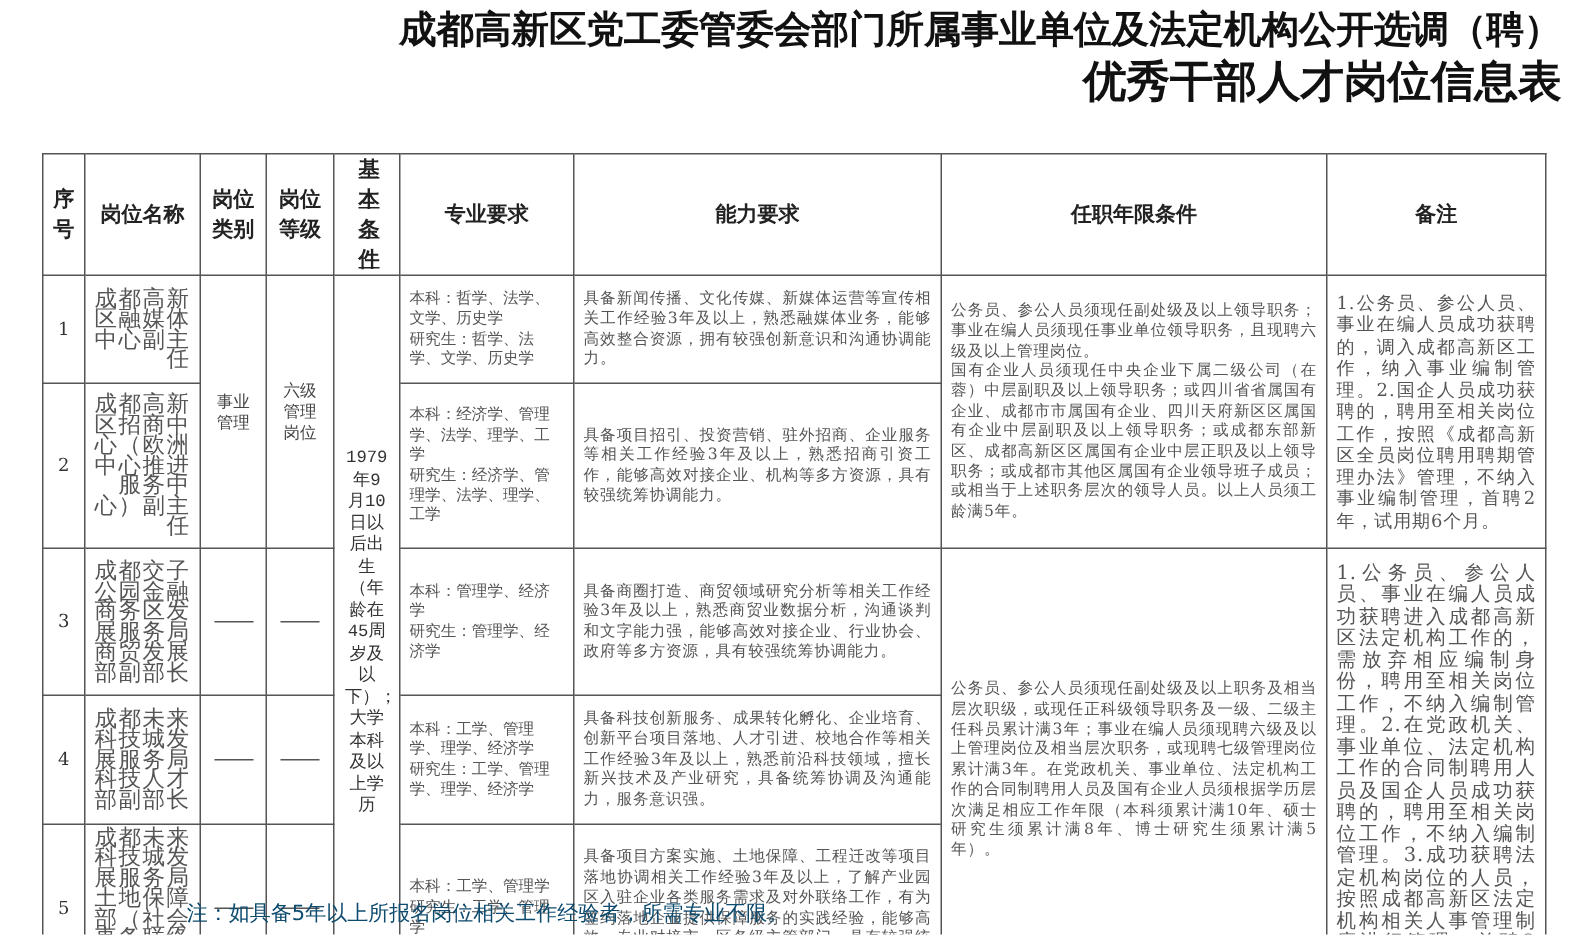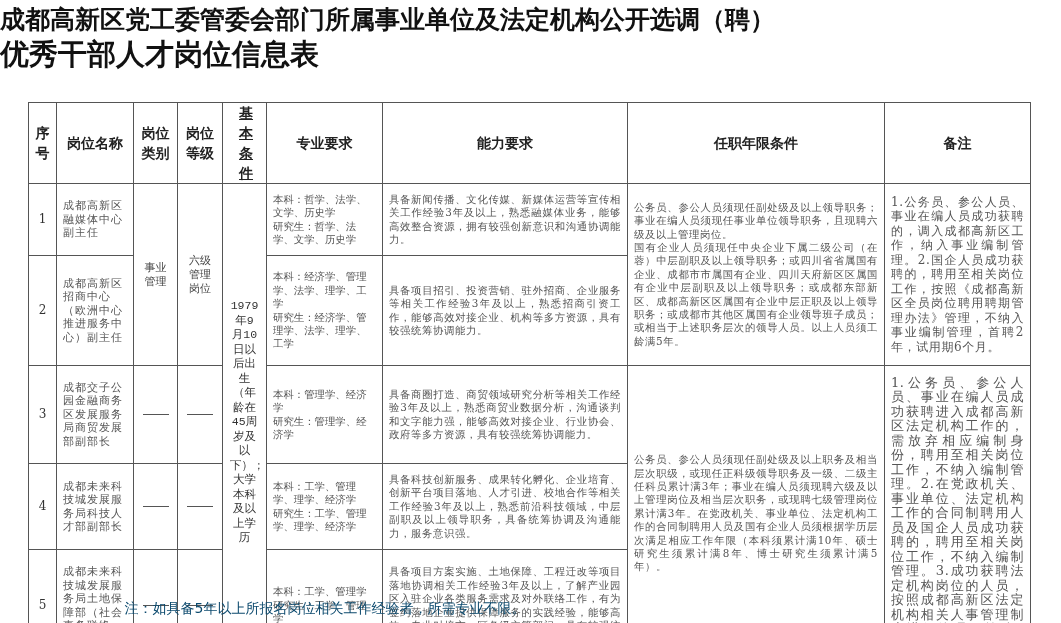--- a/index.html
+++ b/index.html
@@ -1,26 +1,26 @@
 <!DOCTYPE html>
 <html><head>
 <meta charset="utf-8">
 <style>
   html, body { margin: 0; padding: 0; background: #ffffff; }
   body { width: 1061px; height: 623px; position: relative; overflow: hidden; font-family: "DejaVu Serif", "Liberation Serif", serif; color: #222; }
-  .title { position: absolute; left: 0; width: 1041px; text-align: left; font-family: "DejaVu Sans", "Liberation Sans", sans-serif; font-weight: bold; color: #111; letter-spacing: 0px; }
+  .title { position: absolute; left: 0; width: 1041px; text-align: right; font-family: "DejaVu Sans", "Liberation Sans", sans-serif; font-weight: bold; color: #111; letter-spacing: 0px; }
   .title.l1 { top: 4px; font-size: 25px; line-height: 32px; }
   .title.l2 { top: 38px; font-size: 29px; line-height: 32px; }
   table { position: absolute; left: 28px; top: 74px; border-collapse: collapse; table-layout: fixed; width: 1002px; margin-top: 28px; }
   td, th { border: 1px solid #555; padding: 0 6px; vertical-align: middle; overflow: hidden; }
   th { font-family: "DejaVu Sans", "Liberation Sans", sans-serif; font-weight: bold; font-size: 14px; line-height: 20px; color: #222; text-align: center; height: 45px; }
   td { font-size: 10.4px; line-height: 13.4px; color: #555; }
   td.c { text-align: center; }
   td.num { text-align: center; font-size: 12px; color: #333; }
-  td.name { text-align: left; font-size: 11px; line-height: 13.5px; letter-spacing: 1px; }
+  td.name { text-align: right; font-size: 15px; line-height: 13.5px; letter-spacing: 1px; }
   td.vert { text-align: center; font-size: 11px; line-height: 14px; color: #444; word-break: break-all; padding: 0 6px; }
   td.basic { text-align: center; font-size: 11.5px; line-height: 14.5px; color: #333; padding: 0 7px; word-break: break-all; font-family: Liberation Mono, monospace; }
   td.just { text-align: justify; letter-spacing: 0.6px; }
   .dash { display: inline-block; width: 26px; border-top: 1px solid #555; vertical-align: middle; }
   .note { position: absolute; left: 0; width: 650px; top: 600px; text-align: center; font-family: "DejaVu Sans", "Liberation Sans", sans-serif; font-size: 14px; color: #0c4a6e; }
   .pl { white-space: pre-line; }
 </style>
 </head>
 <body>
 
@@ -84,21 +84,21 @@
       <td class="just" rowspan="3">公务员、参公人员须现任副处级及以上职务及相当层次职级，或现任正科级领导职务及一级、二级主任科员累计满3年；事业在编人员须现聘六级及以上管理岗位及相当层次职务，或现聘七级管理岗位累计满3年。在党政机关、事业单位、法定机构工作的合同制聘用人员及国有企业人员须根据学历层次满足相应工作年限（本科须累计满10年、硕士研究生须累计满8年、博士研究生须累计满5年）。</td>
       <td class="just" rowspan="3" style="font-size:13px;line-height:14.5px;">1.公务员、参公人员、事业在编人员成功获聘进入成都高新区法定机构工作的，需放弃相应编制身份，聘用至相关岗位工作，不纳入编制管理。2.在党政机关、事业单位、法定机构工作的合同制聘用人员及国企人员成功获聘的，聘用至相关岗位工作，不纳入编制管理。3.成功获聘法定机构岗位的人员，按照成都高新区法定机构相关人事管理制度进行管理，首聘2年，试用期6个月。</td>
     </tr>
     <tr style="height:86px;">
       <td class="num">4</td>
       <td class="name">成都未来科技城发展服务局科技人才部副部长</td>
       <td class="c"><span class="dash"></span></td>
       <td class="c"><span class="dash"></span></td>
       <td class="pl">本科：工学、管理学、理学、经济学
 研究生：工学、管理学、理学、经济学</td>
-      <td class="just">具备科技创新服务、成果转化孵化、企业培育、创新平台项目落地、人才引进、校地合作等相关工作经验3年及以上，熟悉前沿科技领域，中层副职及以上领导职务，具备统筹协调及沟通能力，服务意识强。</td>
+      <td class="just">具备科技创新服务、成果转化孵化、企业培育、创新平台项目落地、人才引进、校地合作等相关工作经验3年及以上，熟悉前沿科技领域，擅长新兴技术及产业研究，具备统筹协调及沟通能力，服务意识强。</td>
     </tr>
     <tr style="height:112px;">
       <td class="num">5</td>
       <td class="name">成都未来科技城发展服务局土地保障部（社会事务联络部）副部长</td>
       <td class="c"><span class="dash"></span></td>
       <td class="c"><span class="dash"></span></td>
       <td class="pl">本科：工学、管理学
 研究生：工学、管理学</td>
       <td class="just">具备项目方案实施、土地保障、工程迁改等项目落地协调相关工作经验3年及以上，了解产业园区入驻企业各类服务需求及对外联络工作，有为签约落地企业提供保障服务的实践经验，能够高效、专业对接市、区各级主管部门，具有较强统筹协调能力。</td>
     </tr>

